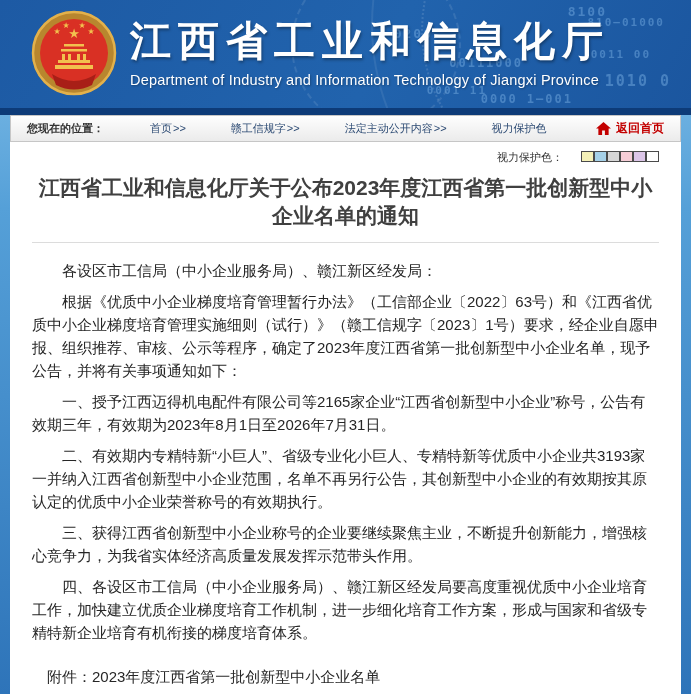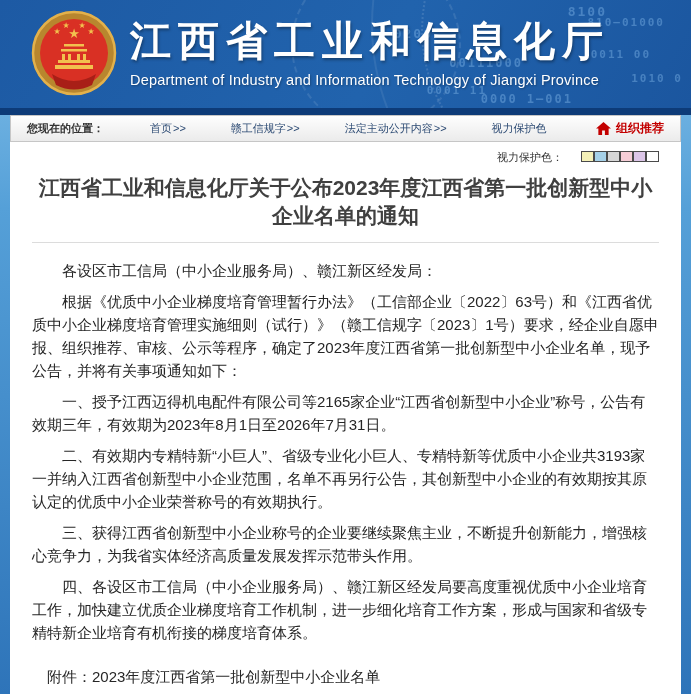--- a/index.html
+++ b/index.html
@@ -18,21 +18,21 @@
   .site-sub { font-size:14.5px; margin-top:7px; letter-spacing:.2px;
               text-shadow:1px 1px 2px rgba(0,0,0,.3); }
   .pattern span { position:absolute; color:#7db3e6; opacity:.45; font-weight:bold;
                   font-family:"DejaVu Sans Mono","Liberation Mono",monospace; letter-spacing:2px; }
   .pattern span:nth-of-type(1){ right:258px; top:26px; font-size:13px; }
   .pattern span:nth-of-type(2){ right:168px; top:56px; font-size:12px; }
   .pattern span:nth-of-type(3){ right:26px;  top:16px; font-size:11px; }
   .pattern span:nth-of-type(4){ right:40px;  top:48px; font-size:11px; }
   .pattern span:nth-of-type(5){ right:118px; top:92px; font-size:12px; }
   .pattern span:nth-of-type(6){ right:84px;  top:4px;  font-size:13px; }
-  .pattern span:nth-of-type(7){ right:8px;   top:72px; font-size:11px; }
+  .pattern span:nth-of-type(7){ right:20px;   top:72px; font-size:15px; }
   .pattern span:nth-of-type(8){ right:204px; top:84px; font-size:11px; }
   .arc { position:absolute; border-radius:50%; }
   .arc1 { width:320px; height:320px; right:-50px; top:-130px; border:2px dotted rgba(255,255,255,.12); }
   .arc2 { width:470px; height:470px; right:-150px; top:-210px; border:2px solid rgba(255,255,255,.08); }
   .arc3 { width:170px; height:170px; right:230px; top:-40px; border:2px dashed rgba(255,255,255,.10); }
   .navy-stripe { height:7px; background:#0d3b78; }
 
   
   .bar { height:27px; margin:0 10px; background:linear-gradient(#fefefe,#ebebeb);
          border:1px solid #c6c6c6; display:flex; align-items:center;
@@ -111,21 +111,21 @@
 
   <div class="bar">
     <div class="bc">
       <span class="bc-label">您现在的位置：</span>
       <span><a class="bc-link">首页</a><span class="bc-sep">&gt;&gt;</span><a class="bc-link">赣工信规字</a><span class="bc-sep">&gt;&gt;</span><a class="bc-link">法定主动公开内容</a><span class="bc-sep">&gt;&gt;</span><a class="bc-link">视力保护色</a></span>
     </div>
     <a class="home-link">
       <svg width="15" height="14" viewBox="0 0 16 15">
         <path d="M8 0 L16 7 H13.5 V14 H9.5 V9 H6.5 V14 H2.5 V7 H0 Z" fill="#c30000"></path>
       </svg>
-      <span>组织推荐</span>
+      <span>返回首页</span>
     </a>
   </div>
 
   <div class="content">
     <div class="eye-row">
       <span>视力保护色：</span>
       <span><span class="swatch" style="background: rgb(245, 241, 184);"></span><span class="swatch" style="background: rgb(166, 209, 232);"></span><span class="swatch" style="background: rgb(214, 214, 214);"></span><span class="swatch" style="background: rgb(245, 205, 214);"></span><span class="swatch" style="background: rgb(220, 198, 232);"></span><span class="swatch" style="background: rgb(255, 255, 255);"></span></span>
     </div>
 
     <div class="art-title">江西省工业和信息化厅关于公布2023年度江西省第一批创新型中小企业名单的通知</div>

